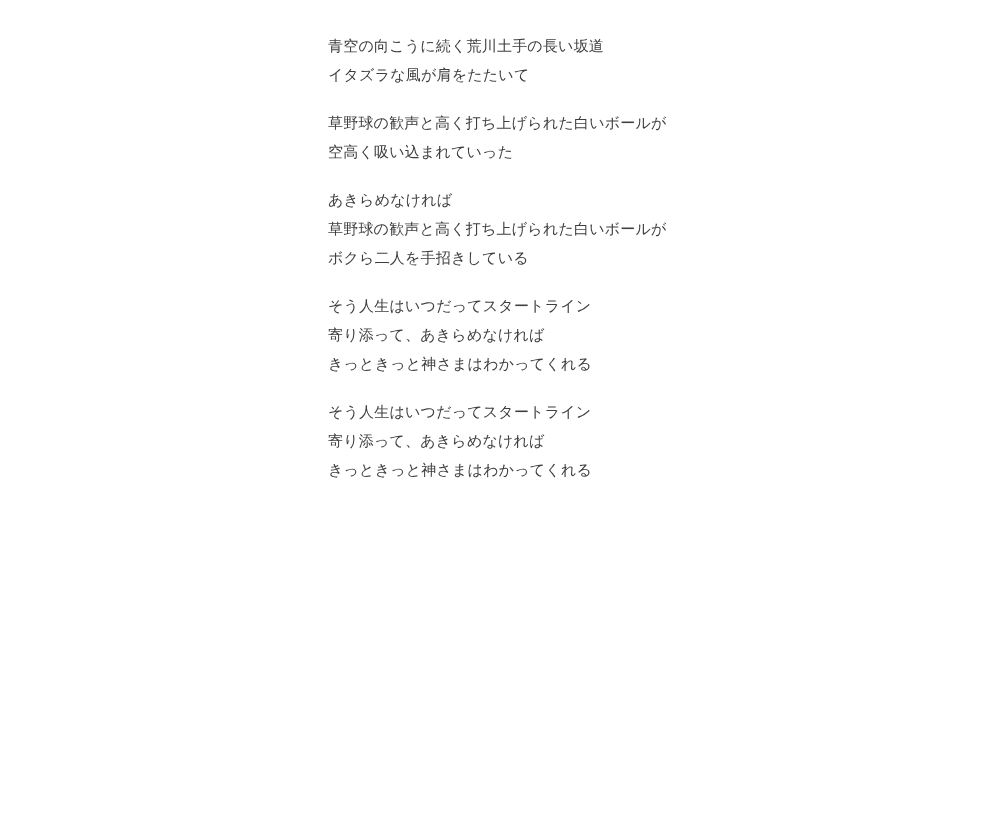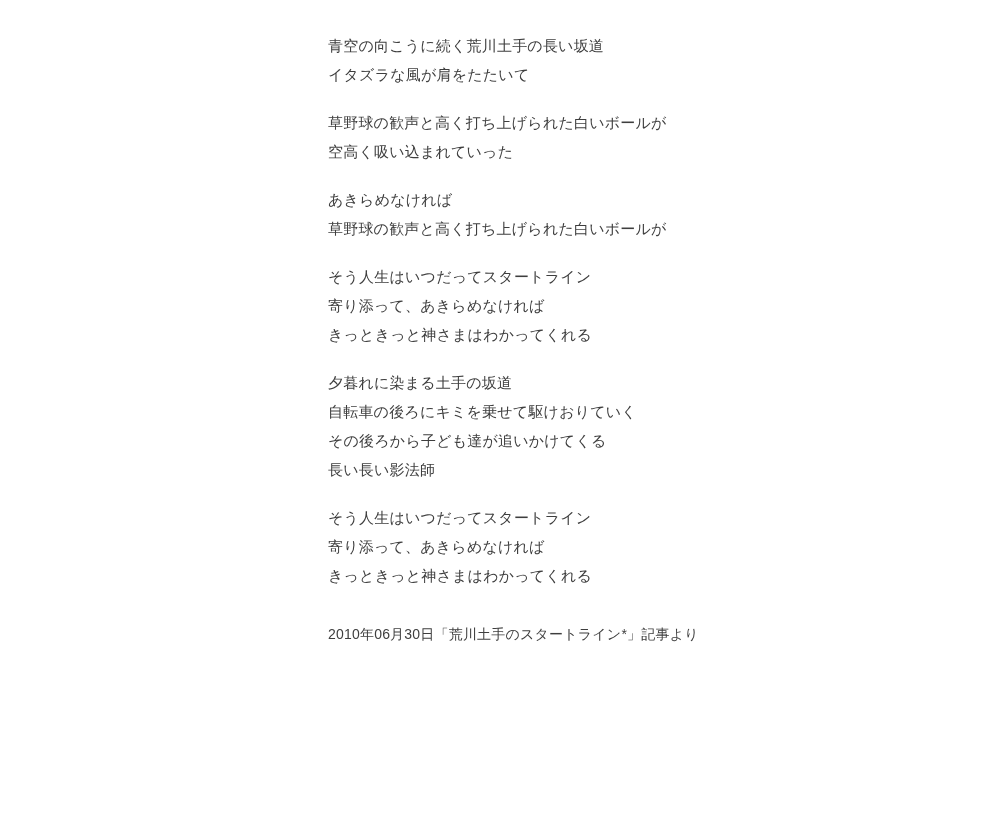--- a/index.html
+++ b/index.html
@@ -50,36 +50,30 @@
   </section>
 
   <section class="stanza">
     <p class="lyric-line">草野球の歓声と高く打ち上げられた白いボールが</p>
     <p class="lyric-line">空高く吸い込まれていった</p>
   </section>
 
   <section class="stanza">
     <p class="lyric-line">あきらめなければ</p>
     <p class="lyric-line">草野球の歓声と高く打ち上げられた白いボールが</p>
+    <p class="lyric-line">ボクら二人を手招きしている</p>
   </section>
 
   <section class="stanza">
     <p class="lyric-line">そう人生はいつだってスタートライン</p>
     <p class="lyric-line">寄り添って、あきらめなければ</p>
     <p class="lyric-line">きっときっと神さまはわかってくれる</p>
   </section>
 
-  <section class="stanza">
-    <p class="lyric-line">夕暮れに染まる土手の坂道</p>
-    <p class="lyric-line">自転車の後ろにキミを乗せて駆けおりていく</p>
-    <p class="lyric-line">その後ろから子ども達が追いかけてくる</p>
-    <p class="lyric-line">長い長い影法師</p>
-  </section>
 
   <section class="stanza">
     <p class="lyric-line">そう人生はいつだってスタートライン</p>
     <p class="lyric-line">寄り添って、あきらめなければ</p>
     <p class="lyric-line">きっときっと神さまはわかってくれる</p>
   </section>
 
-  <p class="source-note">2010年06月30日「荒川土手のスタートライン*」記事より</p>
 
 </main>
 
 </body></html>

